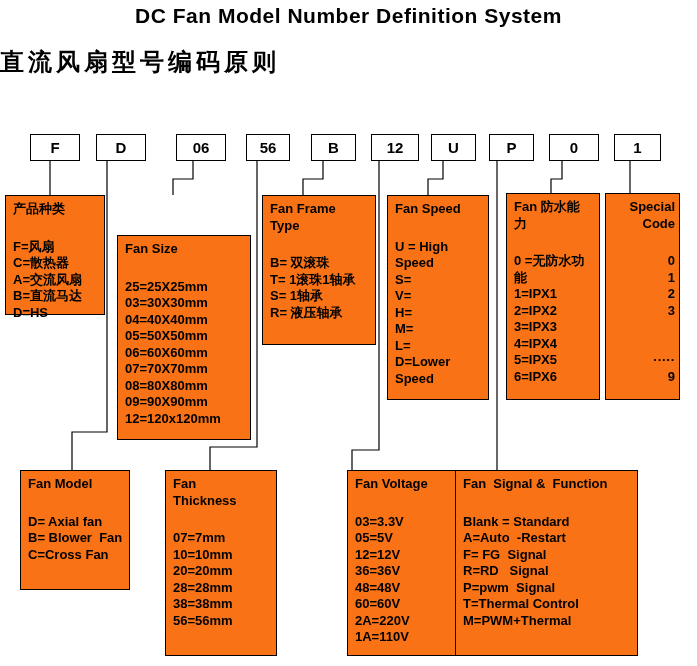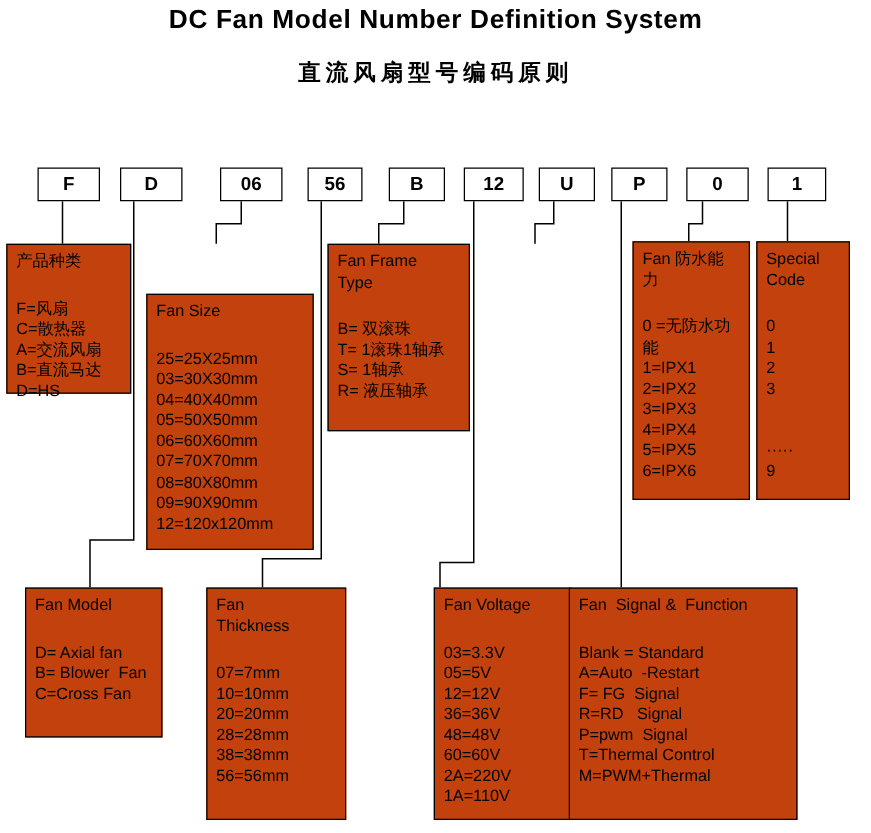--- a/index.html
+++ b/index.html
@@ -18,22 +18,22 @@
     width: 100%;
     text-align: center;
     font-size: 21px;
     font-weight: bold;
     letter-spacing: 0.5px;
   }
   .subtitle {
     position: absolute;
     top: 46px; left: 0;
     width: 100%;
-    text-align: center;
-    font-size: 18px;
+    text-align: left;
+    font-size: 24px;
     font-weight: bold;
     letter-spacing: 4px;
   }
   .connectors {
     position: absolute;
     top: 0; left: 0;
     pointer-events: none;
   }
   .connectors polyline {
     fill: none;
@@ -48,24 +48,25 @@
     background: #fff;
     display: flex;
     align-items: center;
     justify-content: center;
     font-size: 15px;
     font-weight: bold;
   }
   .def-box {
     position: absolute;
     border: 1px solid #000;
-    background: #c2410c;
+    background: #f97316;
     padding: 5px 4px 4px 7px;
     font-size: 13px;
     line-height: 16.5px;
+    font-weight: bold;
   }
   .box-title {
     white-space: pre-wrap;
     margin-bottom: 21px;
   }
   .line {
     min-height: 16.5px;
     white-space: pre-wrap;
   }
 </style>
@@ -131,36 +132,48 @@
     <div class="box-title">Fan Frame
 Type</div>
     <div>
         <div class="line">B= 双滚珠</div>
         <div class="line">T= 1滚珠1轴承</div>
         <div class="line">S= 1轴承</div>
         <div class="line">R= 液压轴承</div>
       </div>
   </div>
 
+  <div class="def-box" style="left:387px; top:195px; width:102px; height:205px;">
+    <div class="box-title">Fan Speed</div>
+    <div>
+        <div class="line">U = High Speed</div>
+        <div class="line">S=</div>
+        <div class="line">V=</div>
+        <div class="line">H=</div>
+        <div class="line">M=</div>
+        <div class="line">L=</div>
+        <div class="line">D=Lower Speed</div>
+      </div>
+  </div>
 
   <div class="def-box" style="left:506px; top:193px; width:94px; height:207px;">
     <div class="box-title">Fan 防水能
 力</div>
     <div>
         <div class="line">0 =无防水功能</div>
         <div class="line">1=IPX1</div>
         <div class="line">2=IPX2</div>
         <div class="line">3=IPX3</div>
         <div class="line">4=IPX4</div>
         <div class="line">5=IPX5</div>
         <div class="line">6=IPX6</div>
       </div>
   </div>
 
-  <div class="def-box" style="left:605px; top:193px; width:75px; height:207px;">
+  <div class="def-box" style="left:605px; top:193px; width:75px; height:207px;text-align:right;">
     <div class="box-title">Special
 Code</div>
     <div>
         <div class="line">0</div>
         <div class="line">1</div>
         <div class="line">2</div>
         <div class="line">3</div>
         <div class="line"></div>
         <div class="line"></div>
         <div class="line">·····</div>

